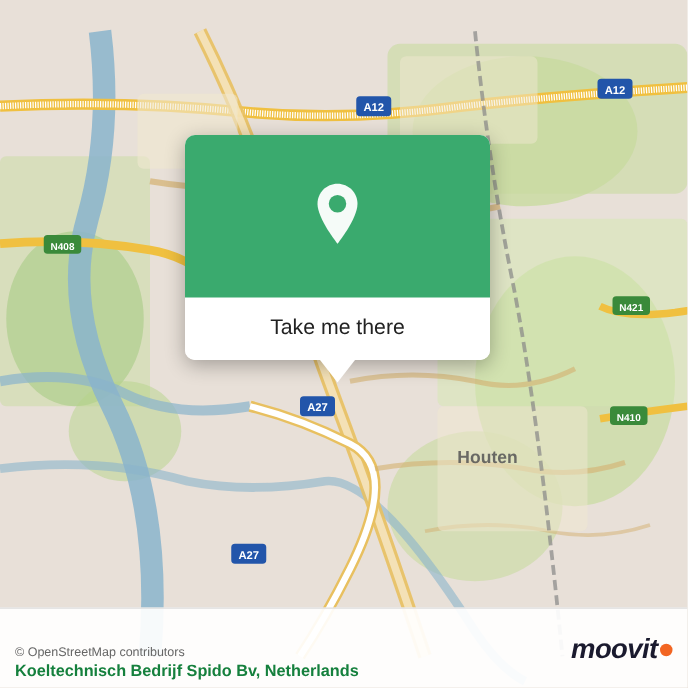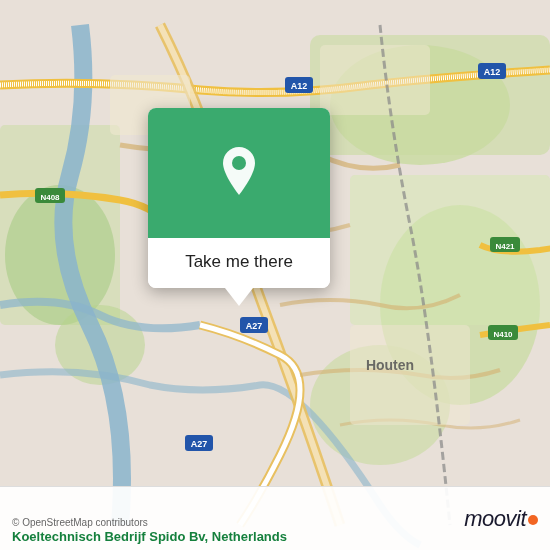--- a/index.html
+++ b/index.html
@@ -25,21 +25,21 @@
       height: 100%;
       position: absolute;
       top: 0; left: 0;
     }
 
     
     #popup-card {
       position: absolute;
       top: 108px;
       left: 148px;
-      width: 182px;
+      width: 244px;
       background: white;
       border-radius: 8px;
       box-shadow: 0 4px 16px rgba(0,0,0,0.3);
       overflow: visible;
       z-index: 10;
     }
 
     #popup-green-area {
       background-color: #3aaa6e;
       border-radius: 8px 8px 0 0;
@@ -228,17 +228,17 @@
     <div id="popup-arrow"></div>
   </div>
 
   <div id="footer">
     <div id="footer-left">
       <span id="osm-attribution">© OpenStreetMap contributors</span>
       <span id="place-name">Koeltechnisch Bedrijf Spido Bv, Netherlands</span>
     </div>
     <div id="moovit-logo">
       <span id="moovit-text">
-        <span style="color:#1a1a2e;font-size:22px;font-weight:400;font-family:Arial,sans-serif;font-style:italic;">moovit</span><span id="moovit-dot"></span>
+        <span style="color:#1a1a2e;font-size:22px;font-weight:700;font-family:Arial,sans-serif;font-style:italic;">moovit</span><span id="moovit-dot"></span>
       </span>
     </div>
   </div>
 </div>
 
 </body></html>

